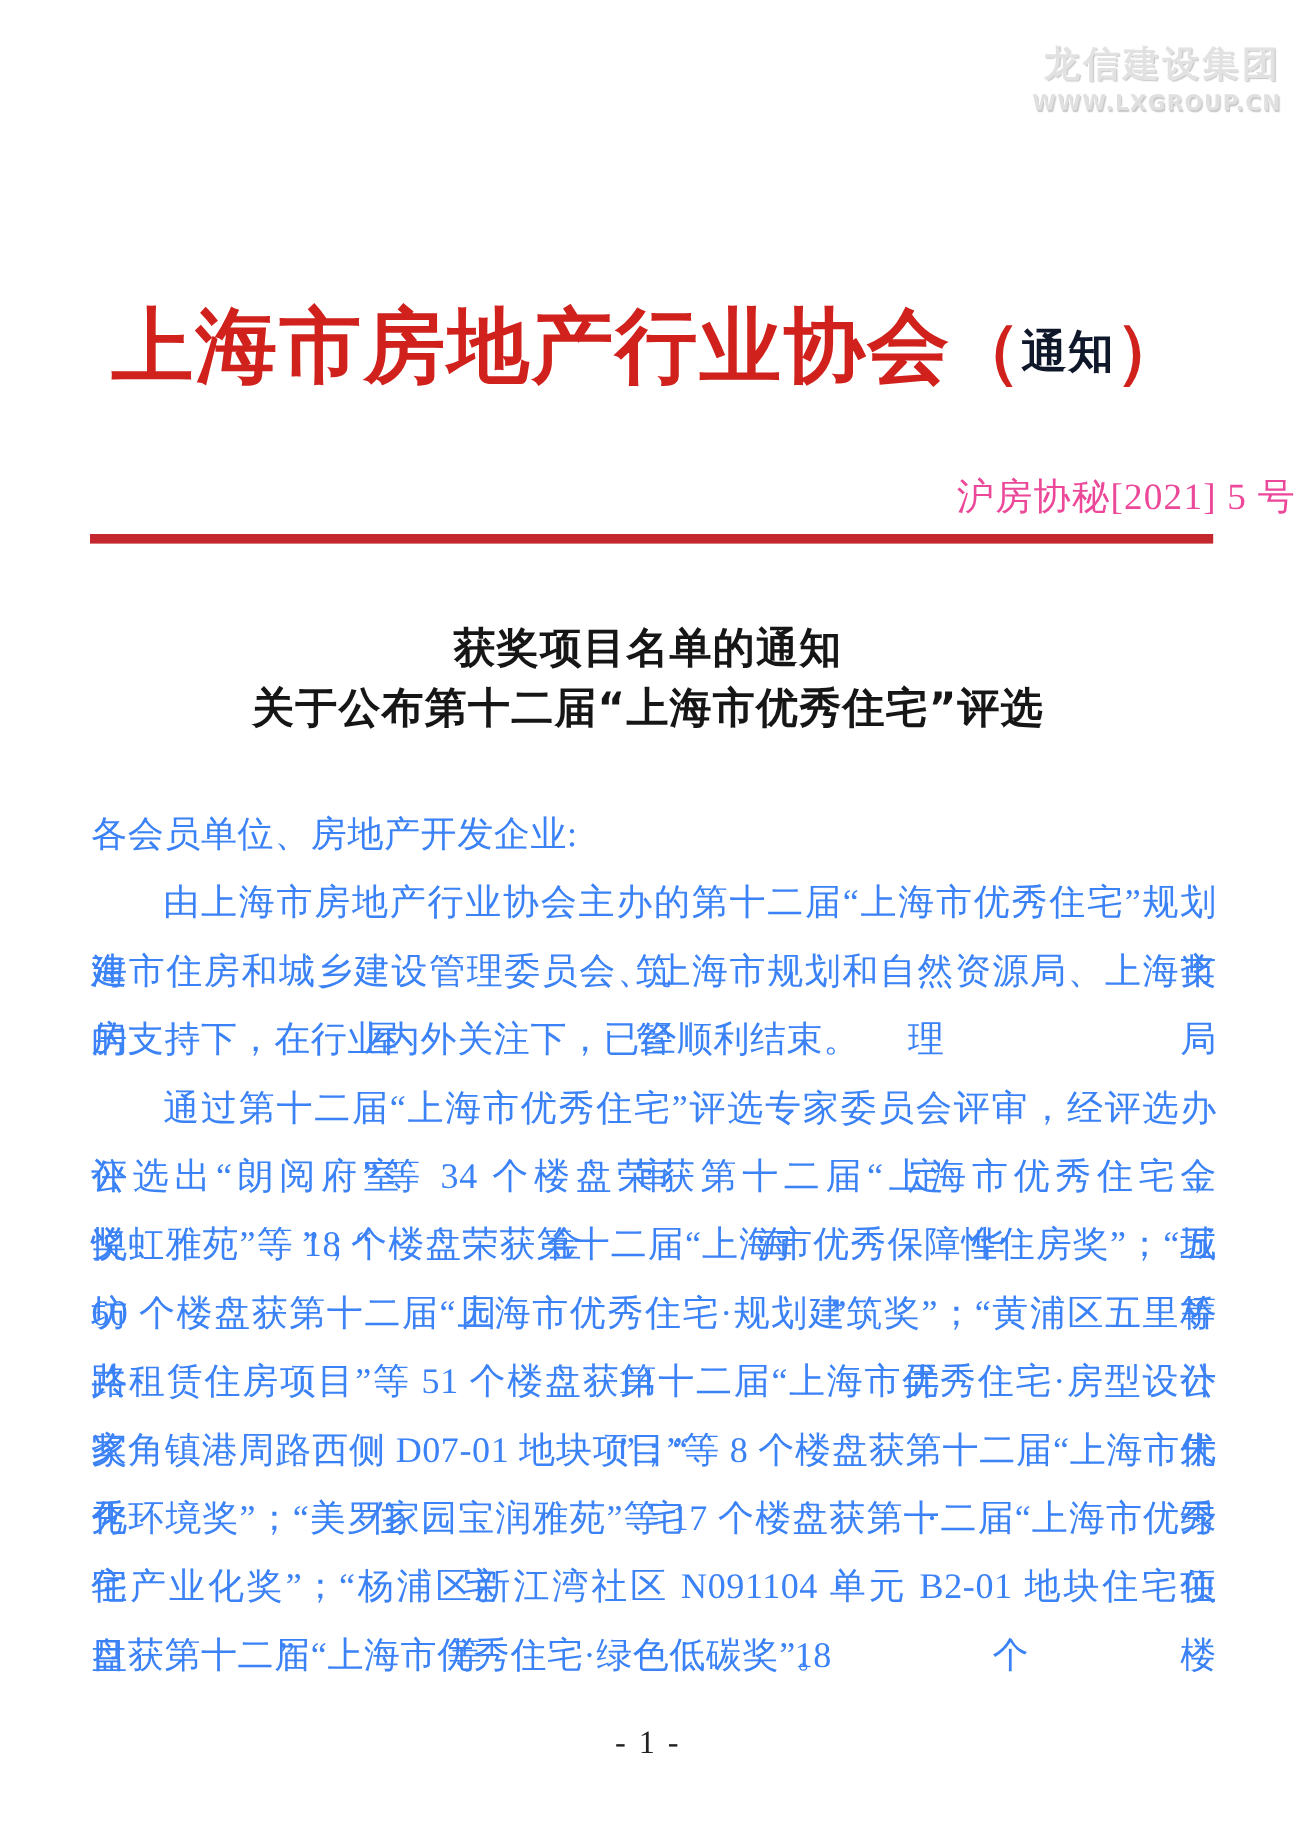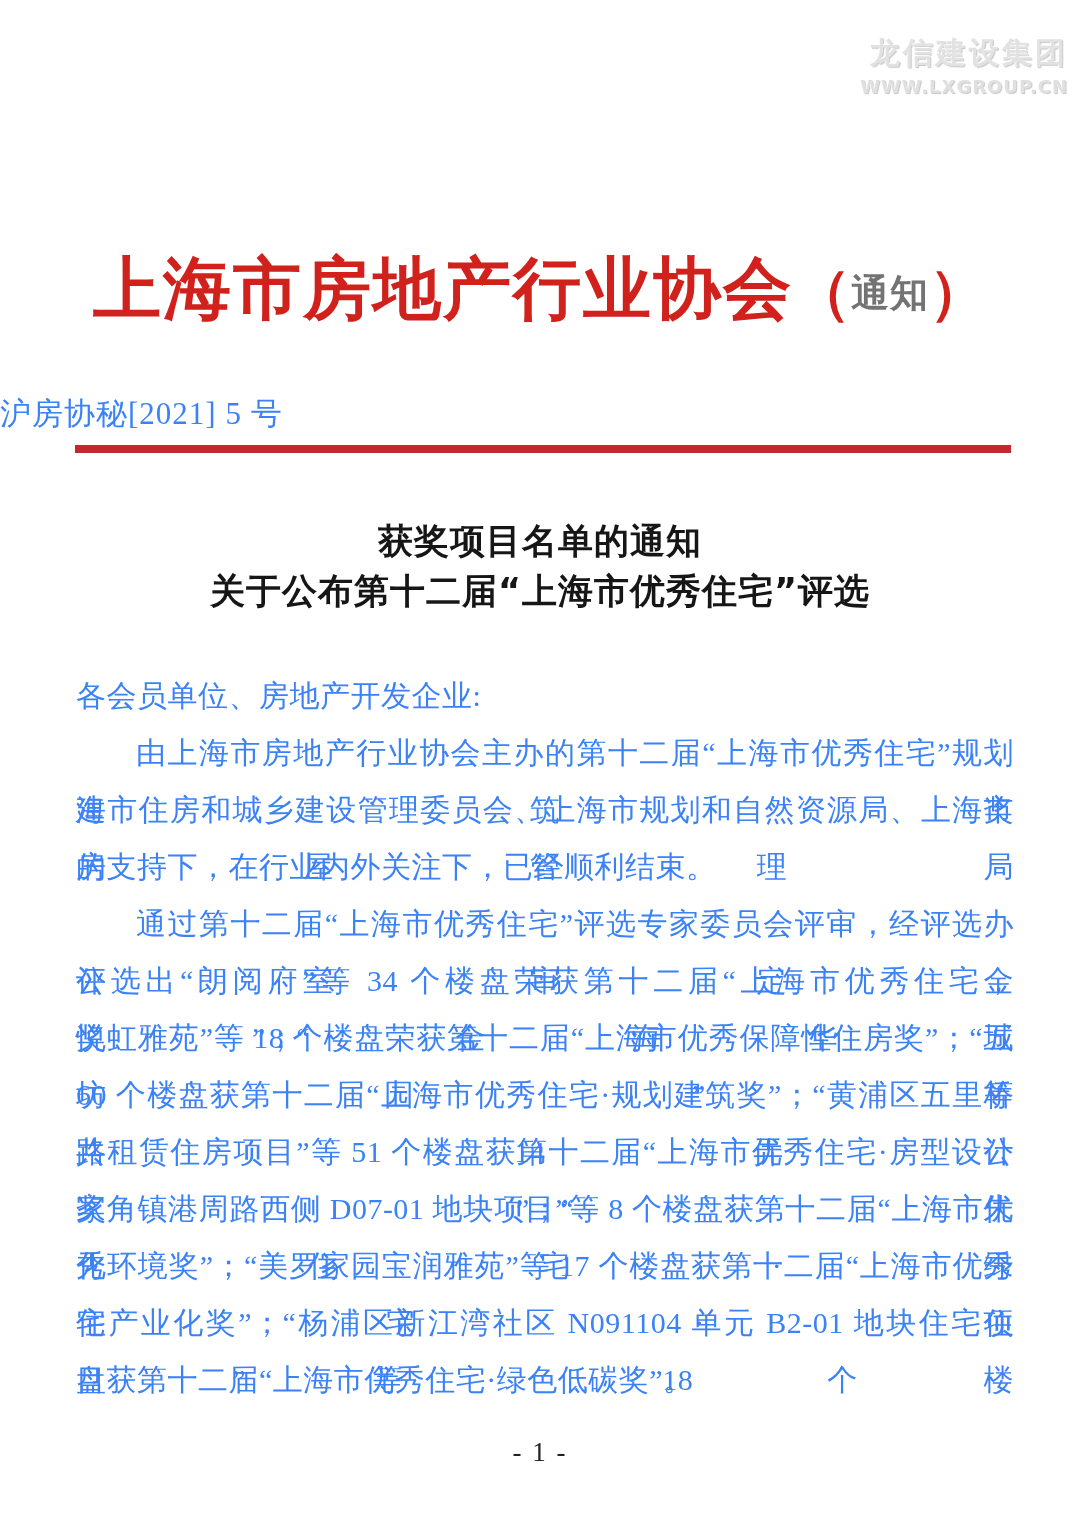--- a/index.html
+++ b/index.html
@@ -61,34 +61,34 @@
     color: #d0211c;
     letter-spacing: 2px;
   }
   .title .paren {
     font-size: 58px;
     color: #d0211c;
     font-weight: bold;
   }
   .title .doc-type {
     font-size: 38px;
-    color: #737373;
+    color: #0f172a;
     vertical-align: 6px;
     letter-spacing: 1px;
   }
 
   
   .doc-number {
     position: absolute;
     top: 366px;
     left: 0;
     width: 100%;
-    text-align: left;
+    text-align: right;
     font-size: 31px;
-    color: #3b82f6;
+    color: #ec4899;
     letter-spacing: 1px;
   }
 
   
   .red-rule {
     position: absolute;
     top: 418px;
     left: 75px;
     width: 936px;
     height: 8px;

